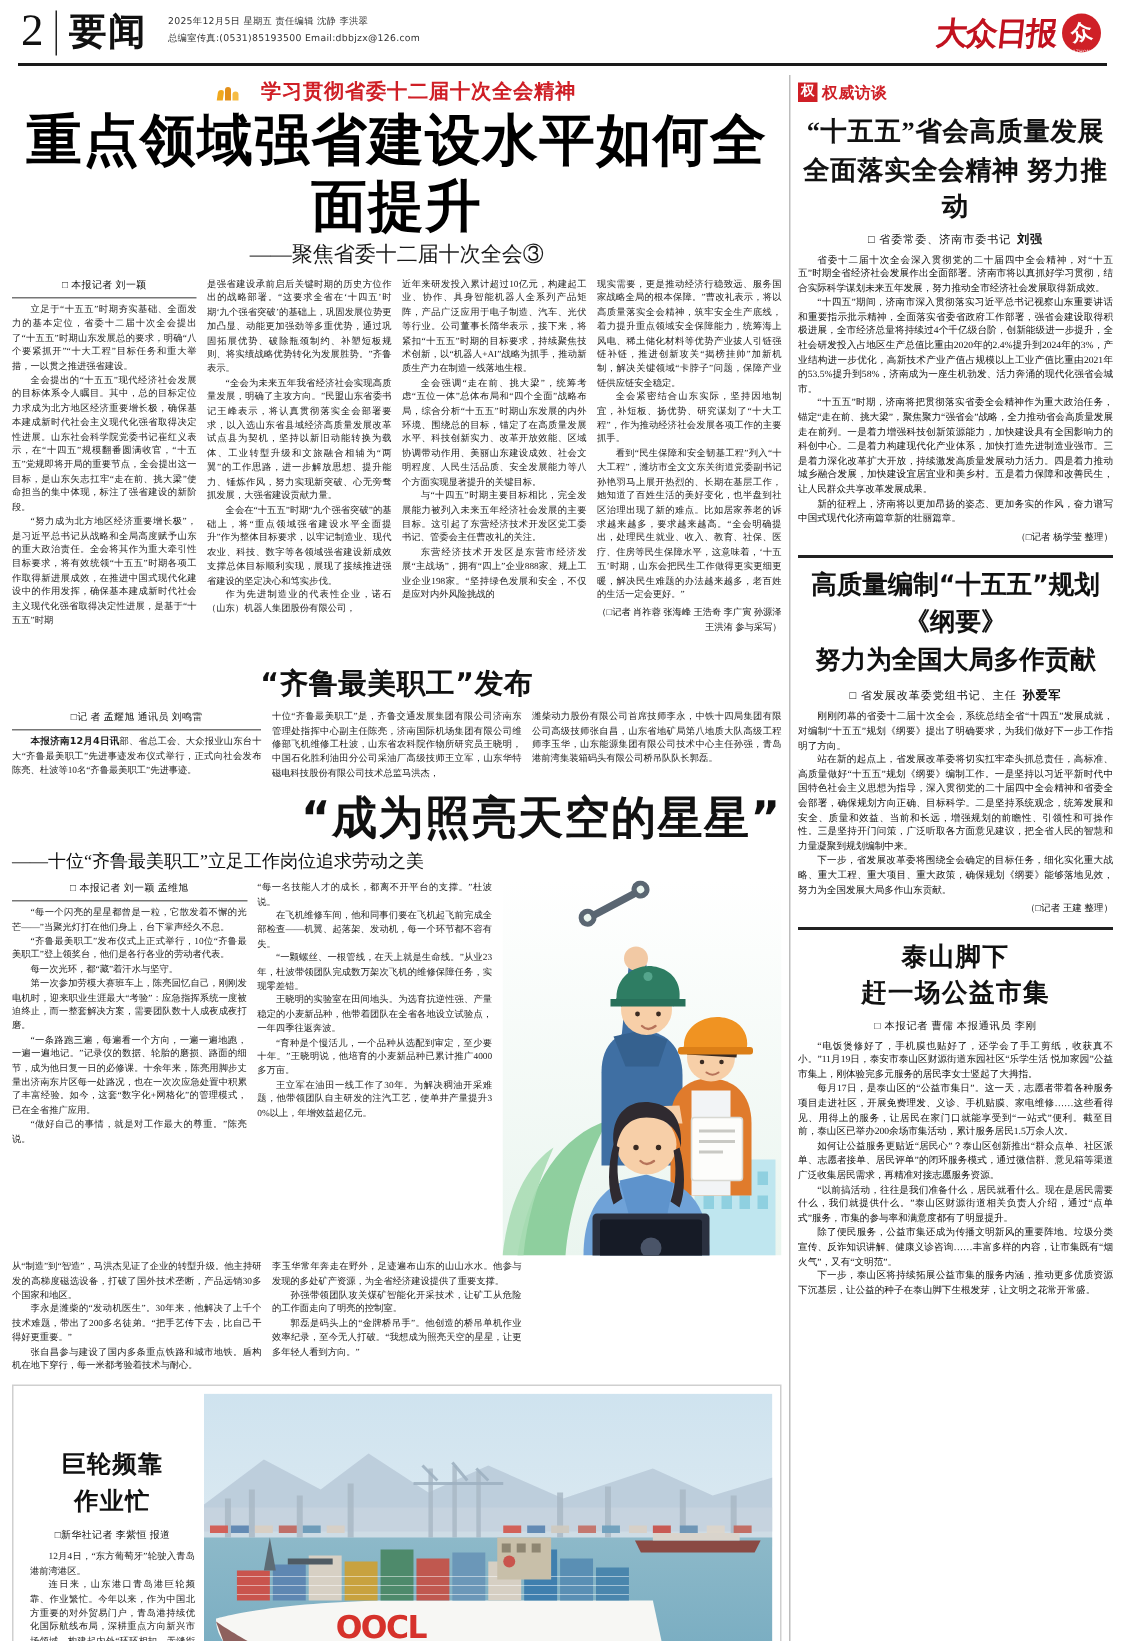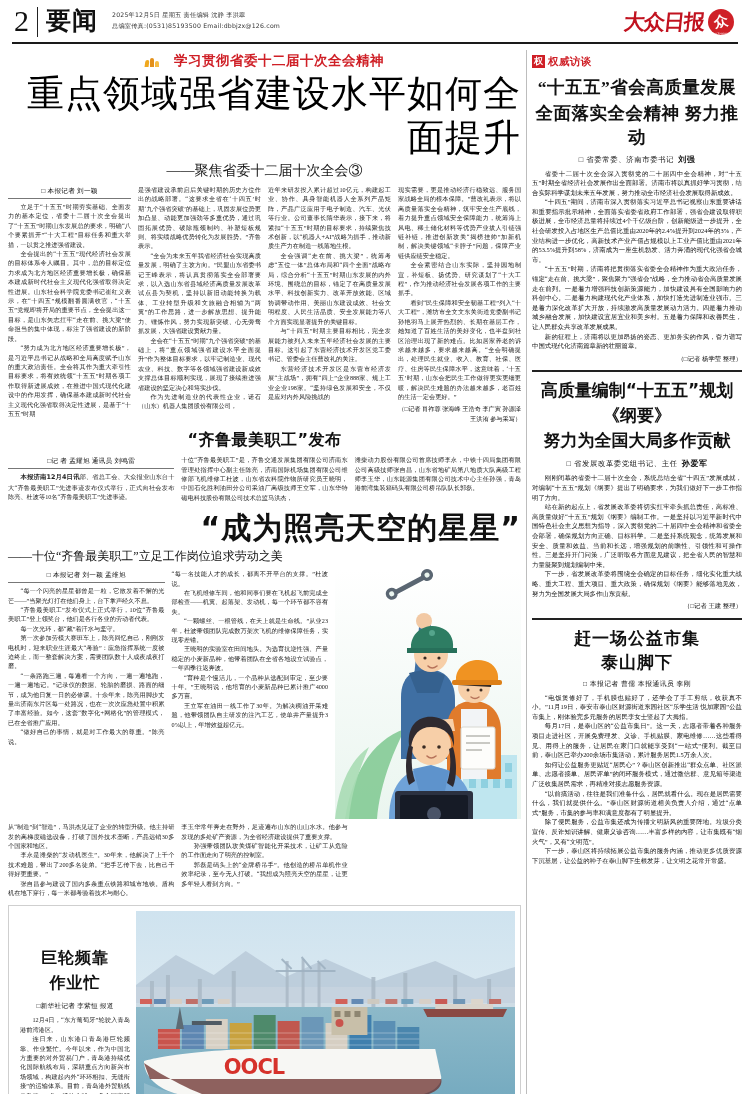--- a/index.html
+++ b/index.html
@@ -36,40 +36,40 @@
   
   .kicker{display:flex;align-items:center;justify-content:center;gap:15px;margin:2px 0 2px 0;}
   .kicker-ico{width:14px;height:11px;position:relative;flex:none;}
   .kicker-ico i{position:absolute;display:block;background:#f0a81e;border-radius:2px 2px 0 0;}
   .kicker-ico i:nth-child(1){left:0;bottom:0;width:4px;height:7px;transform:skewX(-8deg);}
   .kicker-ico i:nth-child(2){left:5px;bottom:0;width:4px;height:9px;background:#e3901a;}
   .kicker-ico i:nth-child(3){left:10px;bottom:0;width:4px;height:6px;background:#f6bc44;}
   .kicker-txt{font-family:"DejaVu Sans","Liberation Sans",sans-serif;font-weight:700;font-size:13.5px;color:#cf1f26;letter-spacing:.5px;}
   h1.main-title{
     font-family:"DejaVu Sans","Liberation Sans",sans-serif;
-    font-weight:400;font-size:37px;line-height:44px;text-align:right;
+    font-weight:700;font-size:37px;line-height:44px;text-align:center;
     margin:2px 0 0 0;letter-spacing:1px;color:#000;
   }
   .main-sub{text-align:center;font-family:"Liberation Serif",serif;font-size:14px;line-height:20px;margin-top:1px;color:#1a1a1a;}
 
   
   .cols4{display:flex;gap:7px;margin-top:4px;}
   .col{flex:1;min-width:0;}
   .byline{font-family:"Liberation Serif",serif;font-size:6.6px;line-height:11px;text-align:center;border-bottom:1px solid #777;padding-bottom:2px;margin-bottom:3px;letter-spacing:.3px;white-space:nowrap;overflow:hidden;}
   p.txt{
     font-family:"Liberation Serif","DejaVu Serif",serif;
     font-size:6.2px;line-height:9.4px;text-align:justify;
     margin:0 0 0 0;text-indent:2em;color:#1c1c1c;
     word-break:break-all;
   }
   p.txt.noind{text-indent:0;}
   p.sig{font-size:6.2px;line-height:9.4px;text-align:right;margin:3px 0 0 0;}
 
   
-  .mid-head{font-family:"DejaVu Sans","Liberation Sans",sans-serif;font-weight:700;font-size:16px;text-align:center;margin:7px 0 4px 0;letter-spacing:.5px;}
+  .mid-head{font-family:"DejaVu Sans","Liberation Sans",sans-serif;font-weight:700;font-size:19px;text-align:center;margin:20px 0 4px 0;letter-spacing:.5px;}
   .cols3{display:flex;gap:7px;}
   .dateline{font-weight:700;font-family:"DejaVu Sans",sans-serif;font-size:6.4px;}
 
   
   .feat-wrap{margin-top:8px;}
   h2.feat-title{
     font-family:"DejaVu Sans","Liberation Sans",sans-serif;
     font-weight:700;font-size:30px;line-height:36px;text-align:right;margin:0;letter-spacing:1px;
   }
   .feat-sub{text-align:left;font-family:"Liberation Serif",serif;font-size:12px;line-height:18px;margin-top:1px;}
@@ -434,22 +434,22 @@
       <div class="r-byline">
         <span>□   省发展改革委党组书记、主任</span><span class="nm">孙爱军</span>
       </div>
       <p class="rtxt">刚刚闭幕的省委十二届十次全会，系统总结全省“十四五”发展成就，对编制“十五五”规划《纲要》提出了明确要求，为我们做好下一步工作指明了方向。</p>
       <p class="rtxt">站在新的起点上，省发展改革委将切实扛牢牵头抓总责任，高标准、高质量做好“十五五”规划《纲要》编制工作。一是坚持以习近平新时代中国特色社会主义思想为指导，深入贯彻党的二十届四中全会精神和省委全会部署，确保规划方向正确、目标科学。二是坚持系统观念，统筹发展和安全、质量和效益、当前和长远，增强规划的前瞻性、引领性和可操作性。三是坚持开门问策，广泛听取各方面意见建议，把全省人民的智慧和力量凝聚到规划编制中来。</p>
       <p class="rtxt">下一步，省发展改革委将围绕全会确定的目标任务，细化实化重大战略、重大工程、重大项目、重大政策，确保规划《纲要》能够落地见效，努力为全国发展大局多作山东贡献。</p>
       <p class="rsig">（□记者  王建  整理）</p>
 
       <div class="r-sep thick"></div>
 
+      <h3 class="r-title3">泰山脚下</h3>
       <h3 class="r-title3">赶一场公益市集</h3>
-      <h3 class="r-title3">泰山脚下</h3>
       <div class="r-byline2">□  本报记者  曹儒  本报通讯员  李刚</div>
       <p class="rtxt">“电饭煲修好了，手机膜也贴好了，还学会了手工剪纸，收获真不小。”11月19日，泰安市泰山区财源街道东园社区“乐学生活  悦加家园”公益市集上，刚体验完多元服务的居民李女士竖起了大拇指。</p>
       <p class="rtxt">每月17日，是泰山区的“公益市集日”。这一天，志愿者带着各种服务项目走进社区，开展免费理发、义诊、手机贴膜、家电维修……这些看得见、用得上的服务，让居民在家门口就能享受到“一站式”便利。截至目前，泰山区已举办200余场市集活动，累计服务居民1.5万余人次。</p>
       <p class="rtxt">如何让公益服务更贴近“居民心”？泰山区创新推出“群众点单、社区派单、志愿者接单、居民评单”的闭环服务模式，通过微信群、意见箱等渠道广泛收集居民需求，再精准对接志愿服务资源。</p>
       <p class="rtxt">“以前搞活动，往往是我们准备什么，居民就看什么。现在是居民需要什么，我们就提供什么。”泰山区财源街道相关负责人介绍，通过“点单式”服务，市集的参与率和满意度都有了明显提升。</p>
       <p class="rtxt">除了便民服务，公益市集还成为传播文明新风的重要阵地。垃圾分类宣传、反诈知识讲解、健康义诊咨询……丰富多样的内容，让市集既有“烟火气”，又有“文明范”。</p>
       <p class="rtxt">下一步，泰山区将持续拓展公益市集的服务内涵，推动更多优质资源下沉基层，让公益的种子在泰山脚下生根发芽，让文明之花常开常盛。</p>
 
     </div>
   </div>

